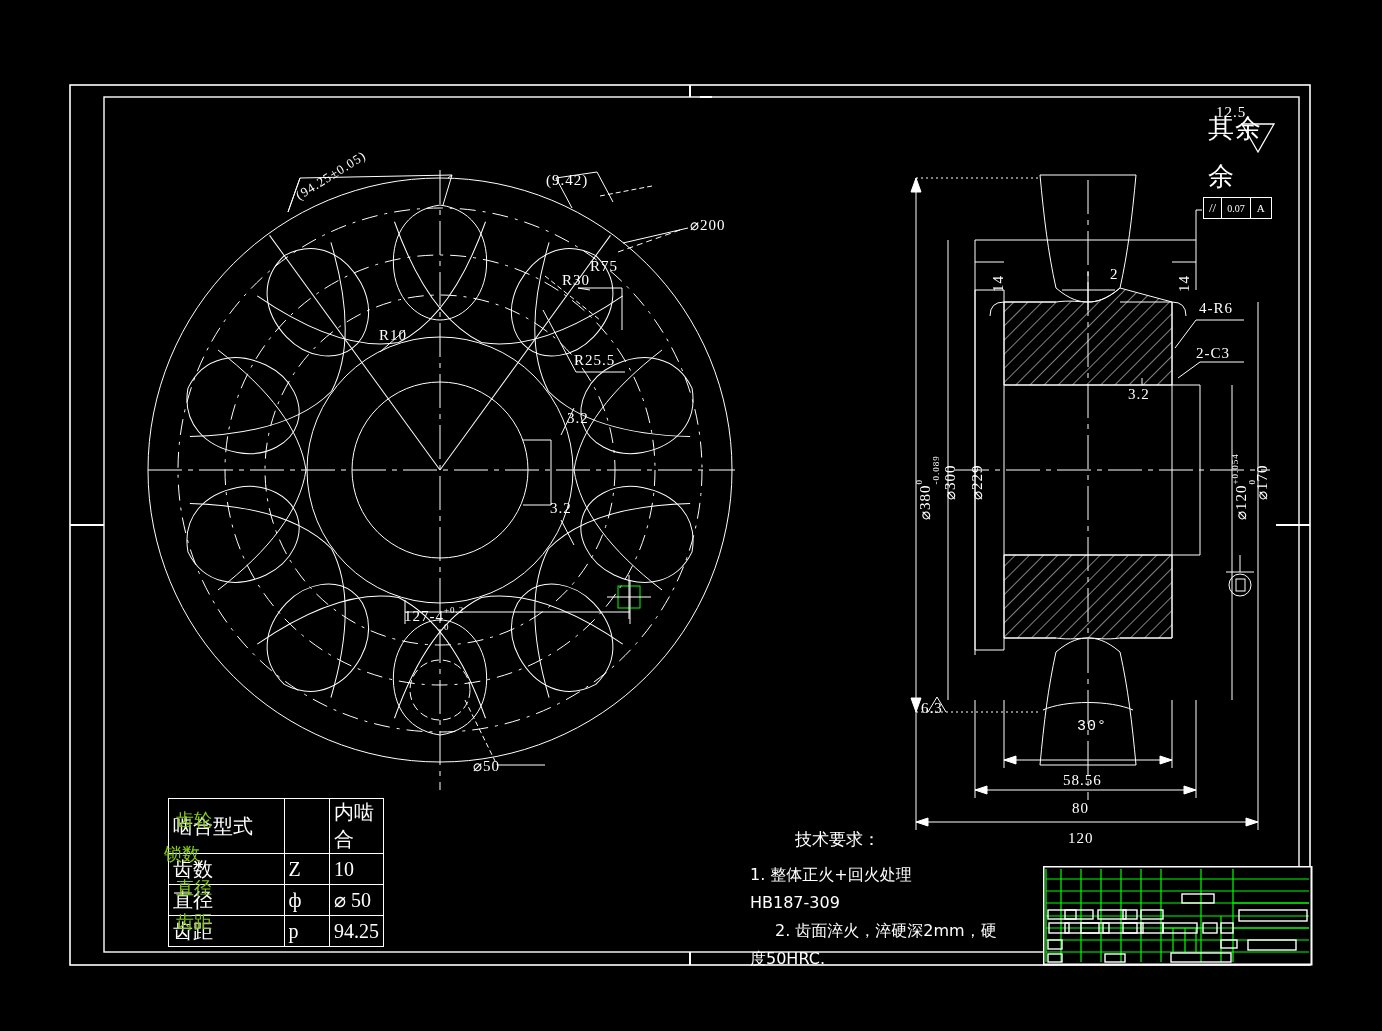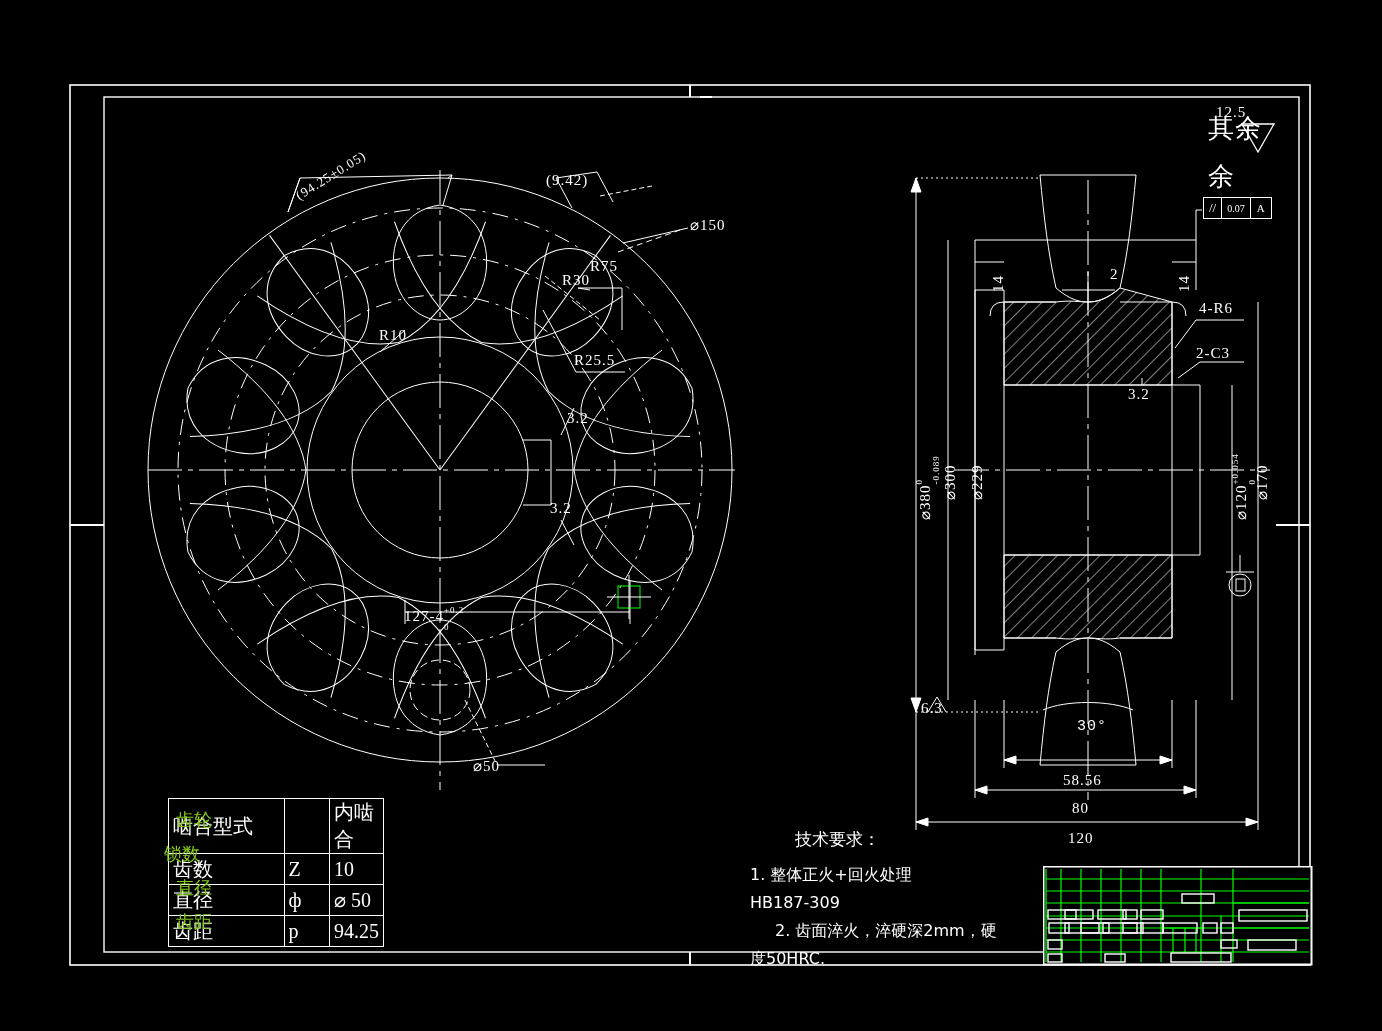--- a/index.html
+++ b/index.html
@@ -268,21 +268,21 @@
       <rect x="1236" y="579" width="9" height="12"></rect>
 
       <use href="#ra-sym" x="937" y="700"></use>
     </g>
   </svg>
 
   <div class="lbl sm rotneg" style="left:293px; top:190px;">(94.25±0.05)</div>
 
   <div class="lbl md" style="left:546px; top:172px;">(9.42)</div>
 
-  <div class="lbl md" style="left:690px; top:216px;">⌀150</div>
+  <div class="lbl md" style="left:690px; top:216px;">⌀200</div>
 
   <div class="lbl md" style="left:590px; top:258px;">R75</div>
 
   <div class="lbl md" style="left:562px; top:272px;">R30</div>
 
   <div class="lbl md" style="left:574px; top:352px;">R25.5</div>
 
   <div class="lbl md" style="left:379px; top:327px;">R10</div>
 
   <div class="lbl md" style="left:567px; top:410px;">3.2</div>

